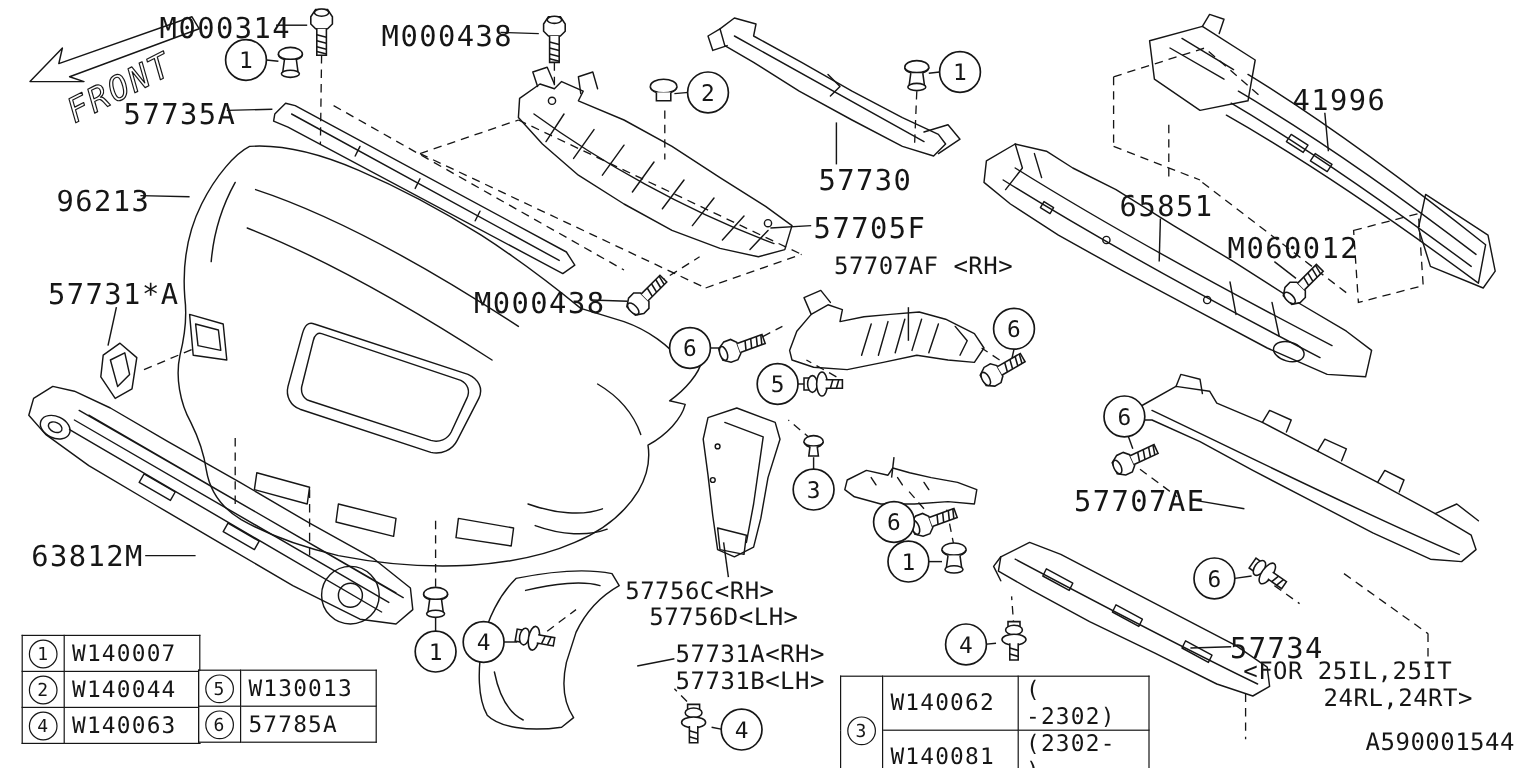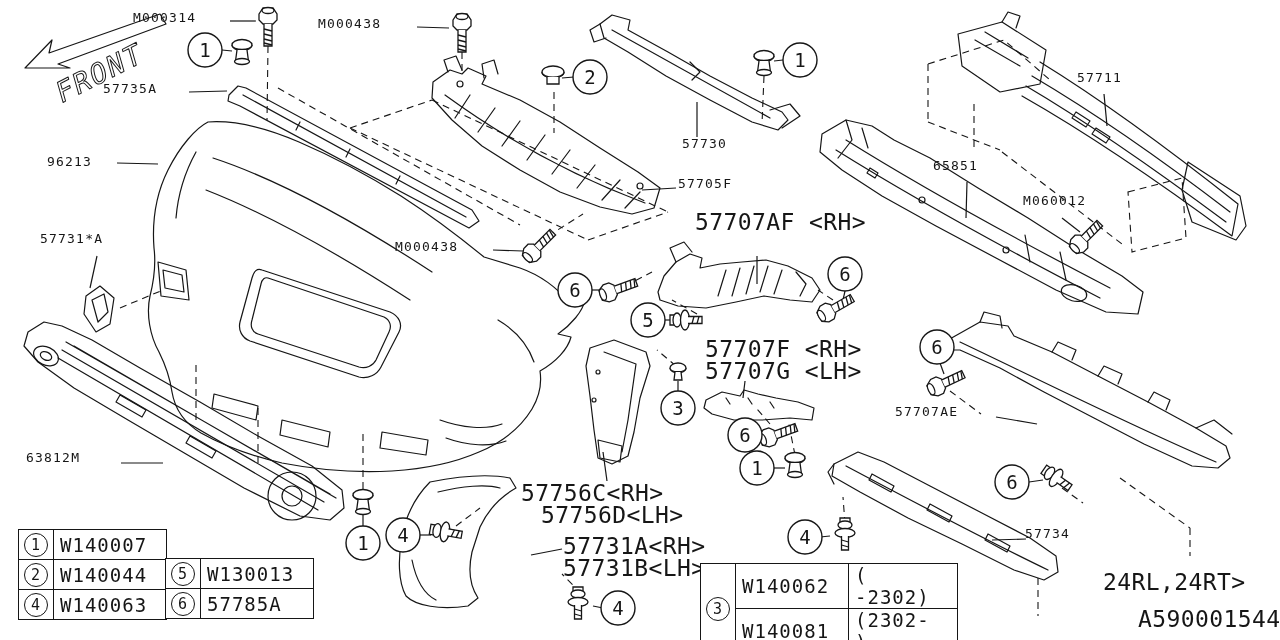--- a/index.html
+++ b/index.html
@@ -1,20 +1,20 @@
 <!DOCTYPE html>
 <html><head>
 <meta charset="utf-8">
 <style>
   html,body{margin:0;padding:0;background:#ffffff;}
   #stage{position:relative;width:1280px;height:640px;background:#fff;overflow:hidden;
          font-family:"DejaVu Sans Mono",monospace;color:#161616;}
   #art{position:absolute;left:0;top:0;}
-  .lbl{position:absolute;font-size:13px;letter-spacing:1.2px;white-space:pre;color:#161616;}
-  .lbl.small{font-size:23px;letter-spacing:0.4px;}
+  .lbl{position:absolute;font-size:24px;letter-spacing:1.2px;white-space:pre;color:#161616;}
+  .lbl.small{font-size:20px;letter-spacing:0.4px;}
   .legend{position:absolute;border-collapse:collapse;}
   .legend td{border:1.6px solid #161616;padding:0 6px;height:29px;
              font-size:19px;letter-spacing:1px;text-align:left;vertical-align:middle;background:#fff;}
   .legend td.cnum{width:24px;text-align:center;padding:0 5px;}
   .cc{display:inline-block;width:22px;height:22px;border:1.5px solid #161616;border-radius:50%;
       line-height:22px;font-size:15px;text-align:center;}
   .code{width:100px;}
   .range{width:96px;}
 </style>
 </head>
@@ -355,35 +355,34 @@
         </g>
   </g>
 </svg>
 
 <div class="lbl" style="left:133px;top:10px">M000314</div>
 <div class="lbl" style="left:318px;top:16px">M000438</div>
 <div class="lbl" style="left:103px;top:81px">57735A</div>
 <div class="lbl" style="left:47px;top:154px">96213</div>
 <div class="lbl" style="left:40px;top:231px">57731*A</div>
 <div class="lbl" style="left:682px;top:136px">57730</div>
-<div class="lbl" style="left:1077px;top:70px">57711</div>
+<div class="lbl" style="left:1077px;top:70px">41996</div>
 <div class="lbl" style="left:678px;top:176px">57705F</div>
 <div class="lbl" style="left:933px;top:158px">65851</div>
 <div class="lbl" style="left:1023px;top:193px">M060012</div>
 <div class="lbl" style="left:395px;top:239px">M000438</div>
 <div class="lbl small" style="left:695px;top:209px">57707AF &lt;RH&gt;</div>
-<div class="lbl small" style="left:705px;top:336px">57707F &lt;RH&gt;</div>
-<div class="lbl small" style="left:705px;top:358px">57707G &lt;LH&gt;</div>
 <div class="lbl" style="left:895px;top:404px">57707AE</div>
 <div class="lbl" style="left:26px;top:450px">63812M</div>
 <div class="lbl small" style="left:521px;top:480px">57756C&lt;RH&gt;</div>
 <div class="lbl small" style="left:541px;top:502px">57756D&lt;LH&gt;</div>
 <div class="lbl small" style="left:563px;top:533px">57731A&lt;RH&gt;</div>
 <div class="lbl small" style="left:563px;top:555px">57731B&lt;LH&gt;</div>
 <div class="lbl" style="left:1025px;top:526px">57734</div>
+<div class="lbl small" style="left:1036px;top:547px">&lt;FOR 25IL,25IT</div>
 <div class="lbl small" style="left:1103px;top:569px">24RL,24RT&gt;</div>
 <div class="lbl small" style="left:1138px;top:606px">A590001544</div>
 
 <table class="legend" style="left:18px;top:529px">
   <tbody>
         <tr>
     <td class="cnum"><span class="cc">1</span></td>
     <td class="code">W140007</td>
   </tr>
   <tr>

